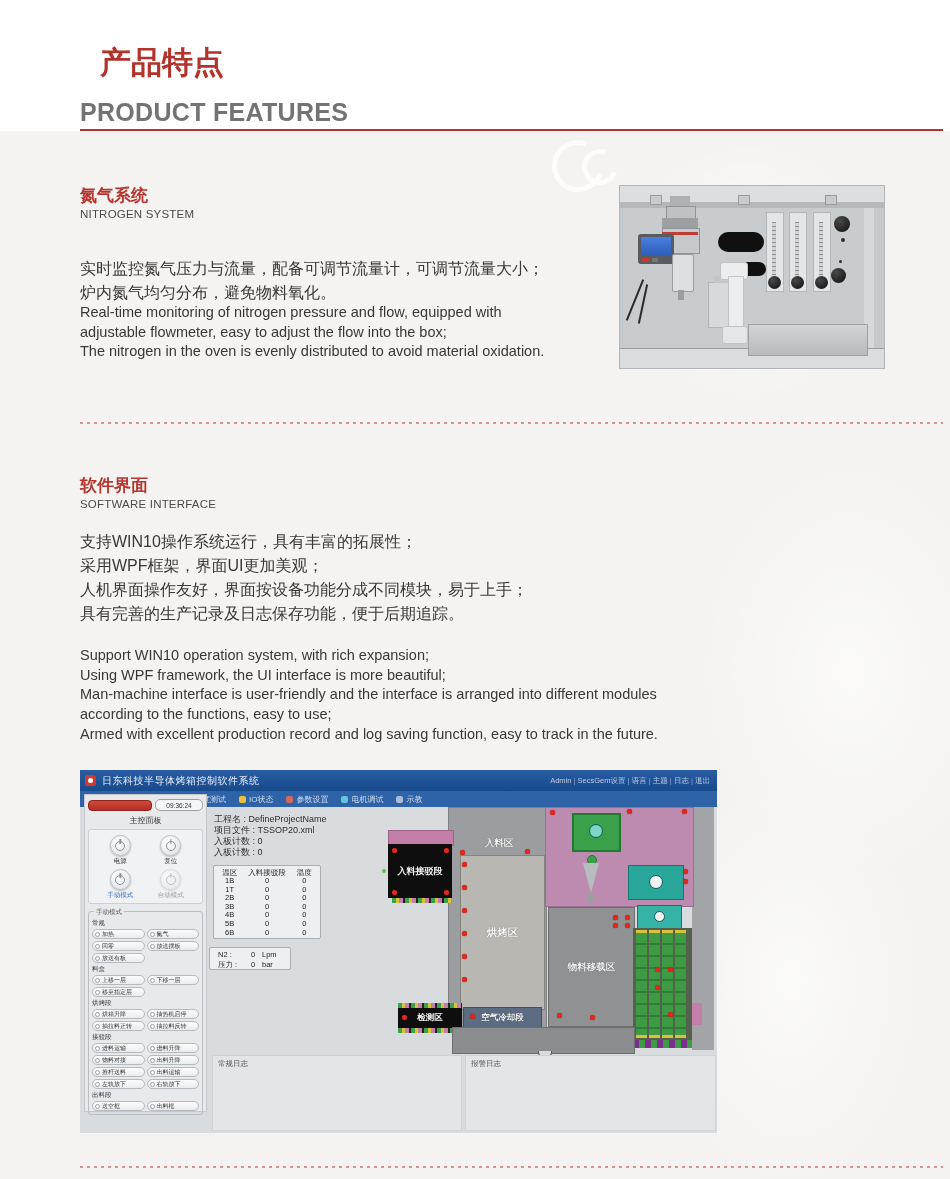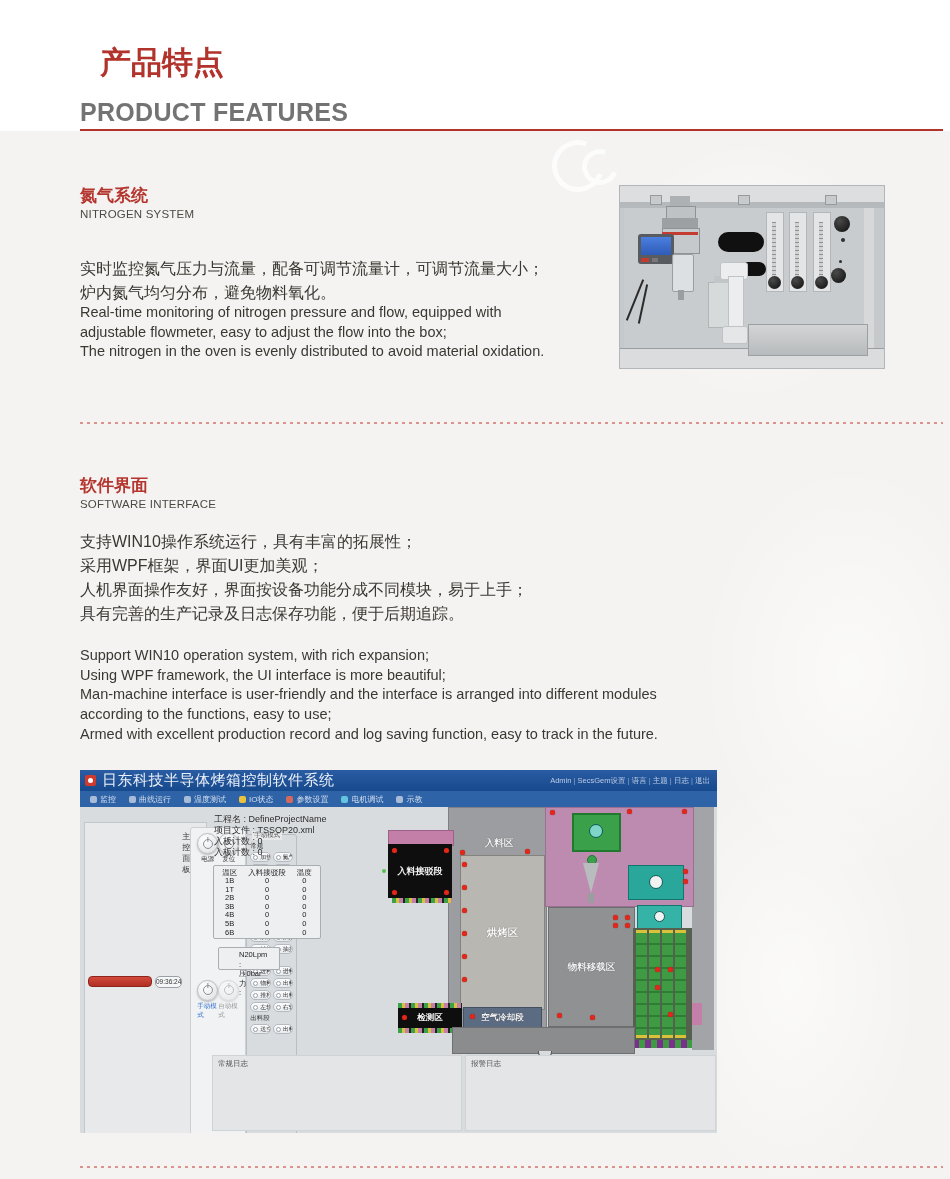--- a/index.html
+++ b/index.html
@@ -32,35 +32,35 @@
        border-right-color:transparent;}
   
   .photo{position:absolute;left:620px;top:186px;width:264px;height:182px;background:#c6c9cb;
          outline:1px solid #b3b6b8;overflow:hidden;}
   
   .shot{position:absolute;left:80px;top:770px;width:637px;height:363px;background:#d9dcdf;overflow:hidden;font-family:"Liberation Sans",sans-serif;}
   .titlebar{position:absolute;left:0;top:0;width:637px;height:21px;
             background:linear-gradient(#2a5ca3,#17498d);display:flex;align-items:center;}
   .app-icon{width:11px;height:11px;margin-left:5px;background:#d03a2e;border-radius:2px;position:relative;flex:0 0 auto;}
   .app-icon::after{content:"";position:absolute;left:3px;top:3px;width:5px;height:5px;border-radius:50%;background:#fff;}
-  .app-title{margin-left:6px;font-size:15px;color:#eaf0f8;letter-spacing:.5px;white-space:nowrap;}
+  .app-title{margin-left:6px;font-size:10px;color:#eaf0f8;letter-spacing:.5px;white-space:nowrap;}
   .menu{margin-left:auto;margin-right:7px;font-size:7.5px;color:#bccbe4;white-space:nowrap;}
   .menu .menu-item + .menu-item::before{content:" | ";color:#8fa6c9;}
   .toolbar{position:absolute;left:0;top:21px;width:637px;height:16px;background:#2f63a7;
            display:flex;align-items:center;padding-left:10px;gap:13px;box-sizing:border-box;}
   .tab{display:flex;align-items:center;gap:3px;color:#d3dfef;font-size:8px;white-space:nowrap;}
   .tab-ico{width:7px;height:7px;border-radius:2px;background:#a8bcd8;flex:0 0 auto;}
   .tab:nth-child(4) .tab-ico{background:#eac23c;}
   .tab:nth-child(5) .tab-ico{background:#d4685c;}
   .tab:nth-child(6) .tab-ico{background:#62c4dd;}
   .appbody{position:absolute;left:0;top:37px;width:637px;height:326px;background:#d9dcdf;}
   
-  .lpanel{position:absolute;left:4px;top:52px;width:123px;height:318px;background:#e7e9eb;
+  .lpanel{position:absolute;left:4px;top:24px;width:123px;height:318px;background:#e7e9eb;
           border:1px solid #c3c7cb;padding:4px 3px 3px;box-sizing:border-box;display:flex;
-          font-size:7px;color:#444;}
+          flex-direction:column;font-size:7px;color:#444;}
   .prog-row{display:flex;gap:3px;align-items:center;}
   .prog{width:62px;height:9px;background:linear-gradient(#d24a3c,#b22f24);border-radius:4px;border:1px solid #8e251c;}
   .clock{flex:1;height:10px;border:1px solid #9aa0a5;border-radius:5px;background:#f5f6f7;
          font-size:6.5px;display:flex;align-items:center;justify-content:center;color:#333;}
   .panel-title{text-align:center;font-size:8px;margin:4px 0 3px;color:#333;}
   .main-btns{border:1px solid #ccd0d4;background:#f0f2f3;border-radius:3px;padding:5px 6px 3px;
              display:grid;grid-template-columns:1fr 1fr;row-gap:3px;}
   .rbtn-cell{display:flex;flex-direction:column;align-items:center;}
   .rbtn{width:19px;height:19px;border-radius:50%;background:radial-gradient(circle at 35% 30%,#ffffff,#dcdfe2);
         border:1px solid #b9bec2;box-shadow:0 1px 2px rgba(0,0,0,.25);display:flex;align-items:center;justify-content:center;}
@@ -80,22 +80,22 @@
   .logo-row{margin-top:auto;display:flex;justify-content:center;padding:3px 0 1px;}
   
   .mi{position:absolute;left:134px;top:44px;font-size:9px;line-height:11px;color:#2d2d2d;}
   .info-line{display:flex;}
   .il::after{content:" : ";white-space:pre;}
   .tempbox{position:absolute;left:133px;top:95px;width:108px;height:74px;border:1px solid #a9aeb3;
            background:#edeff0;border-radius:2px;padding:2px 5px;box-sizing:border-box;}
   .ttab{width:100%;border-collapse:collapse;font-size:7.5px;color:#222;}
   .ttab th{font-weight:normal;text-align:center;padding:0;line-height:9px;}
   .ttab td{text-align:center;padding:0;line-height:8.6px;}
-  .gasbox{position:absolute;left:138px;top:177px;width:62px;height:23px;border:1px solid #a9aeb3;
-          background:#edeff0;border-radius:2px;padding:2px 20px;box-sizing:border-box;font-size:7.5px;line-height:9.5px;color:#222;}
+  .gasbox{position:absolute;left:129px;top:177px;width:82px;height:23px;border:1px solid #a9aeb3;
+          background:#edeff0;border-radius:2px;padding:2px 8px;box-sizing:border-box;font-size:7.5px;line-height:9.5px;color:#222;}
   .gas-line{display:flex;}
   .gl{width:26px;} .gl::after{content:" :";}
   .gv{width:18px;text-align:center;}
   
   .dgm{position:absolute;left:300px;top:37px;width:337px;height:248px;}
   .zlabel{color:#f4f4f4;font-weight:bold;text-shadow:0 0 1px rgba(0,0,0,.6);display:flex;align-items:center;justify-content:center;}
   .rdot{position:absolute;width:5px;height:5px;border-radius:50%;background:#e4271b;box-shadow:0 0 1px #7e120b;}
   .mcstrip{background:repeating-linear-gradient(90deg,#3da14c 0 4px,#d8c23a 4px 7px,#c37fa8 7px 11px,#222 11px 13px);}
   .rack{width:11px;height:100%;display:inline-block;margin-right:2px;
         background:repeating-linear-gradient(180deg,#3f9b43 0 10px,#2f7c34 10px 12px);

